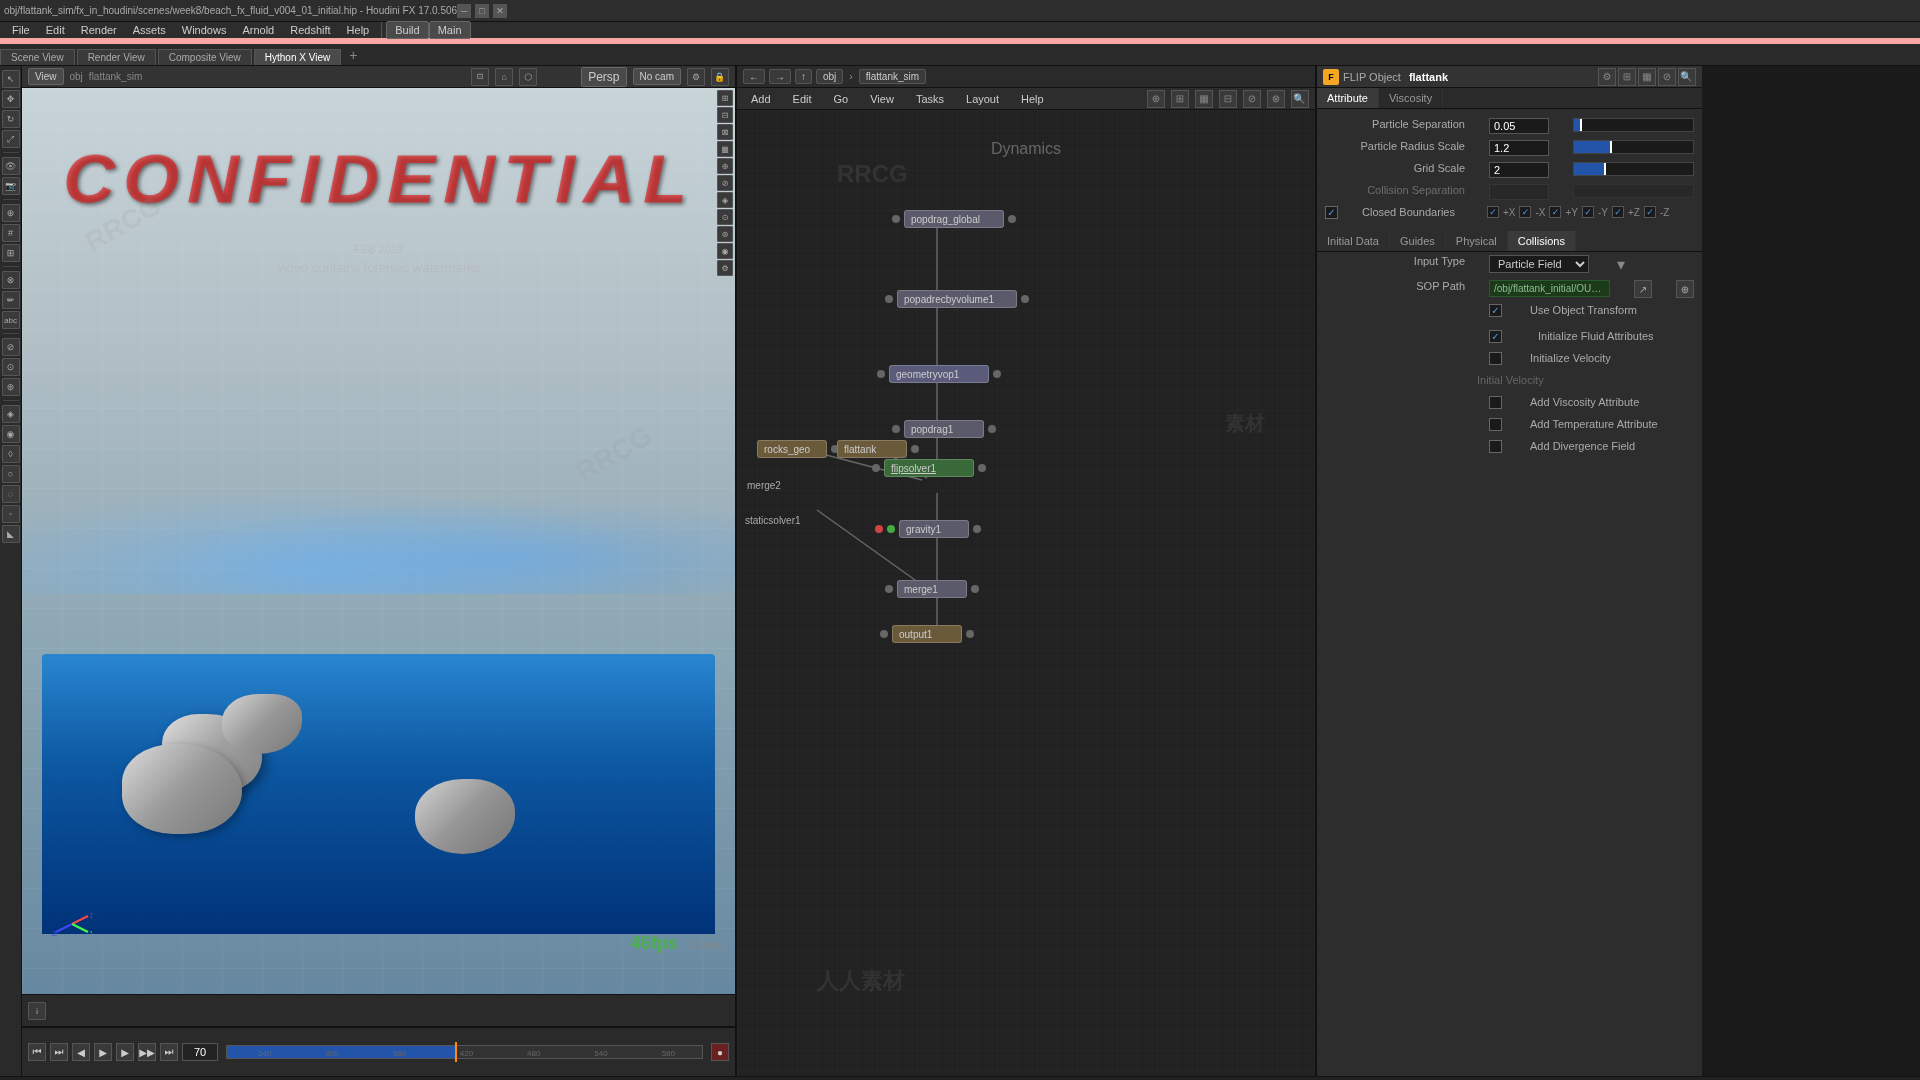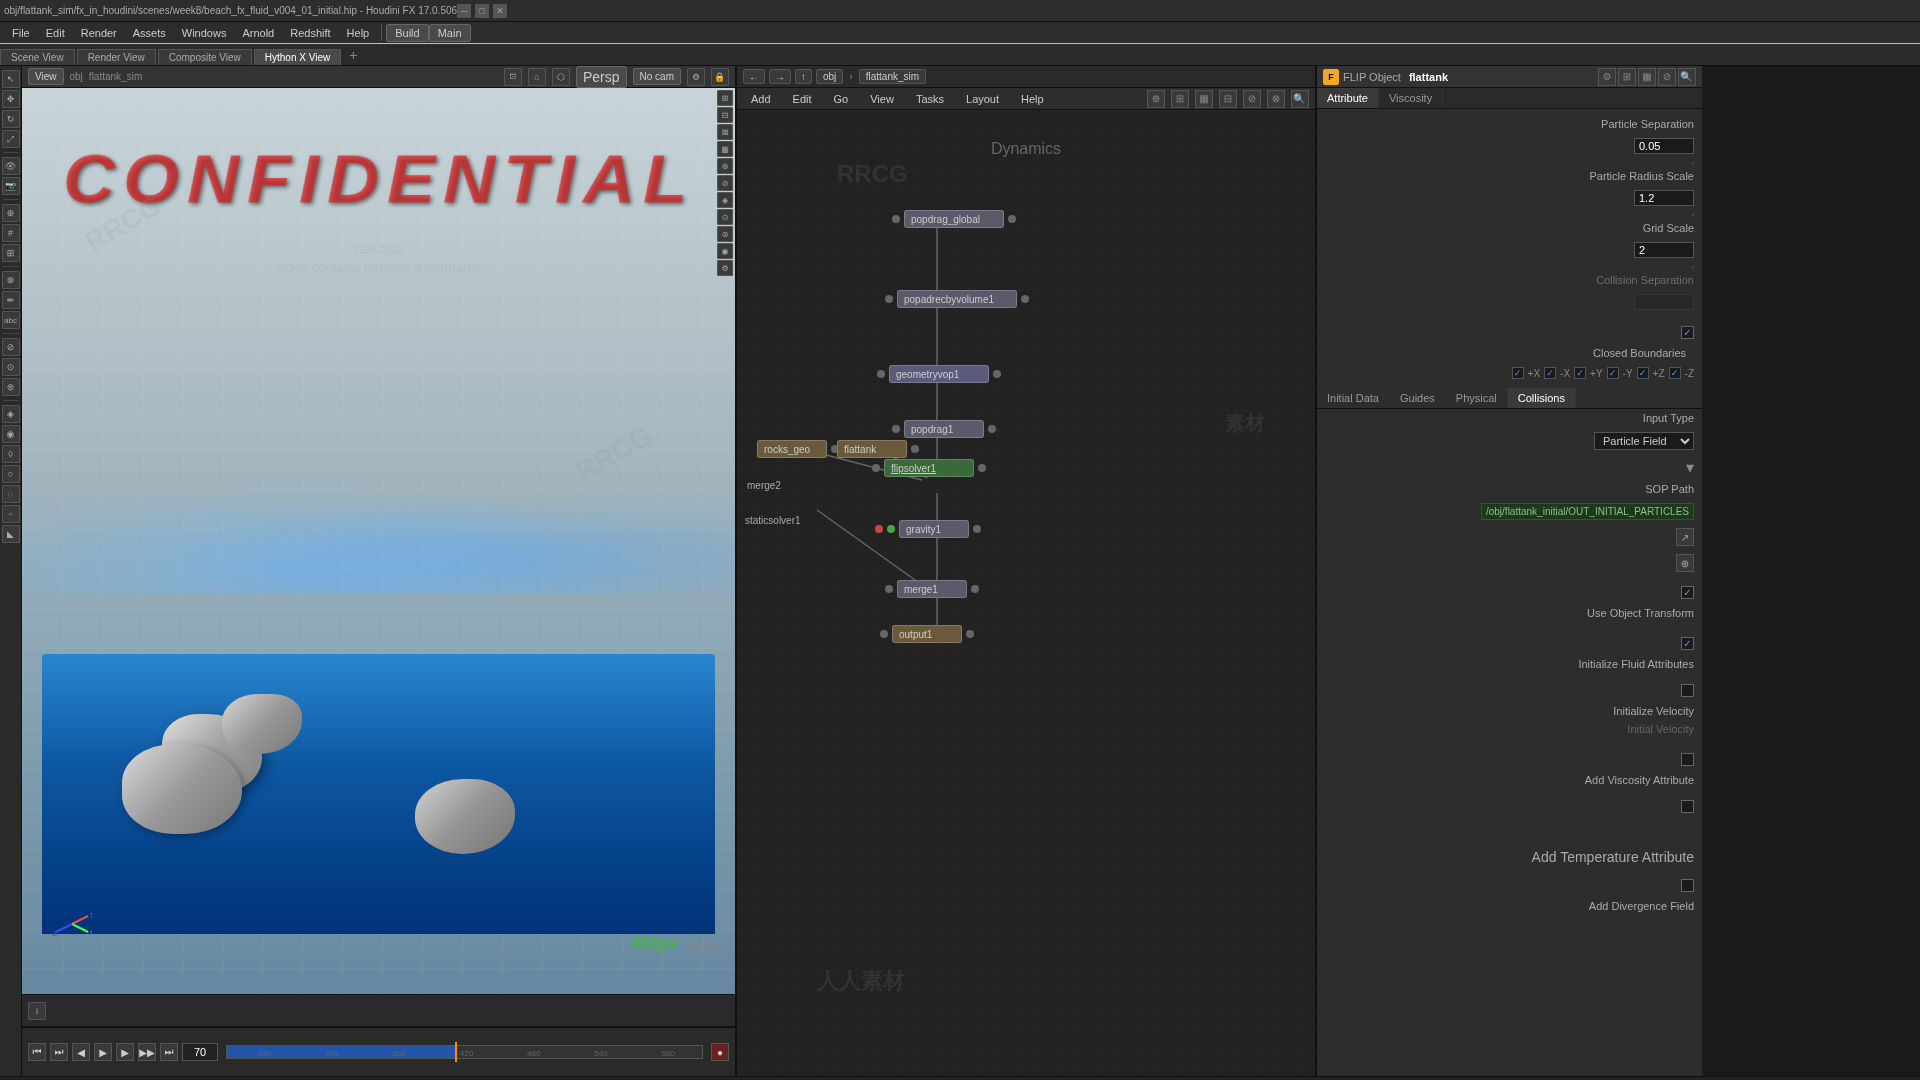--- a/index.html
+++ b/index.html
@@ -35,21 +35,21 @@
       display: flex; align-items: center; justify-content: center;
     }
 
     
     #menubar {
       height: 22px;
       background: #2d2d2d;
       display: flex;
       align-items: center;
       padding: 0 4px;
-      border-bottom: 1px solid #fca5a5;
+      border-bottom: 6px solid #fca5a5;
       font-size: 11px;
     }
     .menu-item {
       padding: 0 8px;
       height: 100%;
       display: flex;
       align-items: center;
       cursor: pointer;
       color: #ccc;
     }
@@ -448,25 +448,24 @@
     }
 
     
     #props-content {
       flex: 1;
       overflow-y: auto;
       padding: 6px 0;
     }
     .prop-row {
       display: flex;
-      align-items: flex-end;
+      align-items: flex-start;
       padding: 3px 8px;
-      gap: 8px;
+      gap: 24px;
       min-height: 22px;
-      flex-direction: column;
     }
     .prop-label {
       width: 140px;
       color: #aaa;
       text-align: right;
       flex-shrink: 0;
       font-size: 11px;
     }
     .prop-input {
       width: 60px;
@@ -688,21 +687,21 @@
   <div id="viewport-area">
 
     <div id="viewport-header">
       <span class="vp-label">View</span>
       <span style="color:#888;font-size:10px;">obj</span>
       <span style="color:#888;font-size:10px;">flattank_sim</span>
       <div style="flex:1;"></div>
       <button class="left-tool-btn" style="font-size:8px;">⊡</button>
       <button class="left-tool-btn">⌂</button>
       <button class="left-tool-btn">⬡</button>
-      <span class="vp-label" style="font-size:14px;">Persp</span>
+      <span class="vp-label" style="font-size:12px;margin-left:38px;">Persp</span>
       <span class="vp-label" style="font-size:10px;">No cam</span>
       <button class="left-tool-btn">⚙</button>
       <button class="left-tool-btn">🔒</button>
     </div>
 
     <div id="viewport-canvas">
       <div id="scene-bg">
         <div class="grid-overlay"></div>
       </div>
 
@@ -1059,21 +1058,21 @@
 
       <div class="prop-row">
         <span class="prop-label"></span>
         <div class="prop-checkbox"></div>
         <span style="color:#aaa;font-size:11px;margin-left:4px;">Add Viscosity Attribute</span>
       </div>
 
       <div class="prop-row">
         <span class="prop-label"></span>
         <div class="prop-checkbox"></div>
-        <span style="color:#aaa;font-size:14px;margin-left:4px;margin-top:28px;">Add Temperature Attribute</span>
+        <span style="color:#aaa;font-size:11px;margin-left:4px;">Add Temperature Attribute</span>
       </div>
 
       <div class="prop-row">
         <span class="prop-label"></span>
         <div class="prop-checkbox"></div>
         <span style="color:#aaa;font-size:11px;margin-left:4px;">Add Divergence Field</span>
       </div>
 
     </div>
   </div>

